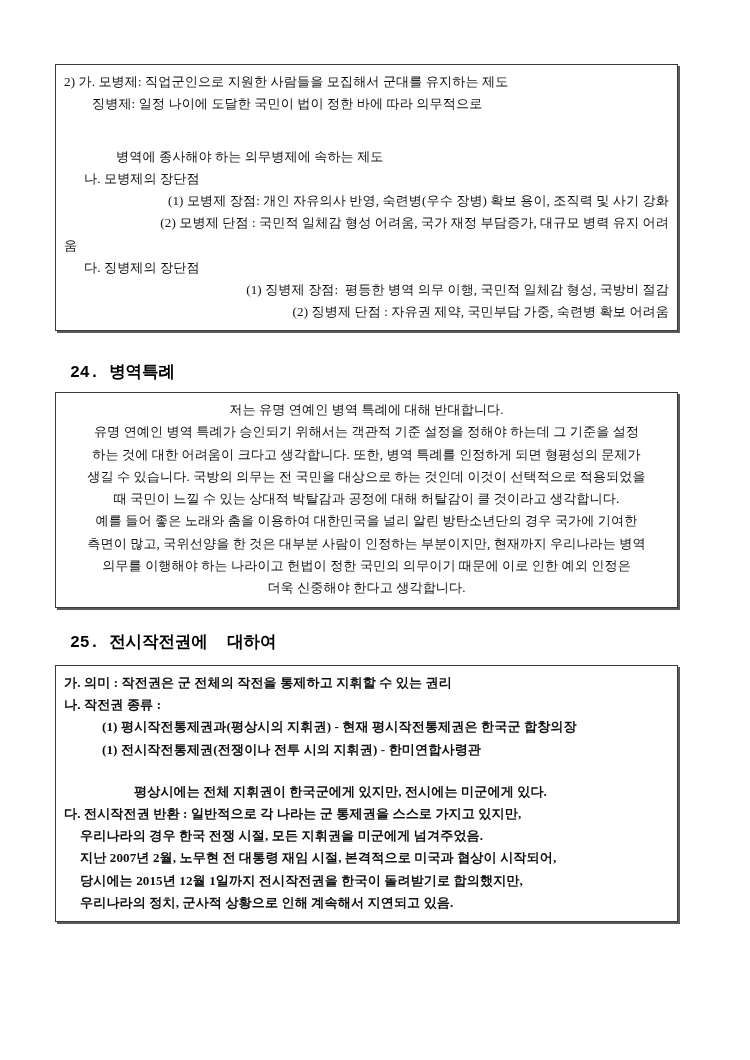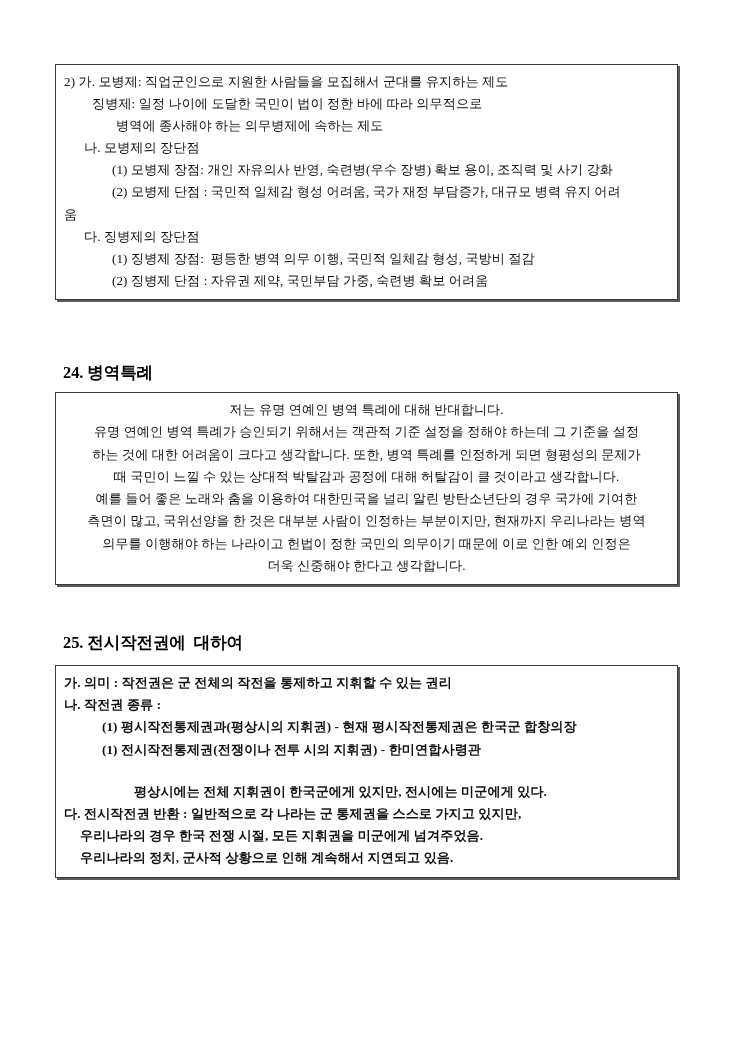--- a/index.html
+++ b/index.html
@@ -37,33 +37,33 @@
     font-size: 13.1px;
     line-height: 22.1px;
     white-space: pre;
     letter-spacing: 0.1px;
     color: #111111;
   }
 
   
   .i0  { padding-left: 0px; }
   .i1  { padding-left: 28px; }
-  .i2  { padding-left: 52px; }
+  .i2  { padding-left: 52px; margin-top: 31px; }
   .i3  { padding-left: 20px; }
-  .i4  { padding-left: 48px; }
+  .i4  { padding-left: 48px; text-align: right; }
   .i5  { padding-left: 75px; }
   .i6  { padding-left: 16px; }
   .i7  { padding-left: 38px; }
   .i8  { padding-left: 70px; margin-top: 20px; }
 
   
   .heading {
     position: absolute;
-    left: 63px;
-    font-family: Liberation Serif, serif;
+    left: 70px;
+    font-family: Liberation Mono, monospace;
     font-weight: bold;
     font-size: 16.5px;
     line-height: 22px;
     color: #000000;
     letter-spacing: -0.1px;
     white-space: pre;
   }
 
   
   #box-1      { top: 64px; }
@@ -93,33 +93,36 @@
     <div class="line i4">(1) 징병제 장점:  평등한 병역 의무 이행, 국민적 일체감 형성, 국방비 절감</div>
     <div class="line i4">(2) 징병제 단점 : 자유권 제약, 국민부담 가중, 숙련병 확보 어려움</div>
   </div>
 
   <div class="heading" id="heading-24">24. 병역특례</div>
 
   <div class="box" id="box-2">
     <div class="line i0">저는 유명 연예인 병역 특례에 대해 반대합니다.</div>
     <div class="line i0">유명 연예인 병역 특례가 승인되기 위해서는 객관적 기준 설정을 정해야 하는데 그 기준을 설정</div>
     <div class="line i0">하는 것에 대한 어려움이 크다고 생각합니다. 또한, 병역 특례를 인정하게 되면 형평성의 문제가</div>
+    <div class="line i0">생길 수 있습니다. 국방의 의무는 전 국민을 대상으로 하는 것인데 이것이 선택적으로 적용되었을</div>
     <div class="line i0">때 국민이 느낄 수 있는 상대적 박탈감과 공정에 대해 허탈감이 클 것이라고 생각합니다.</div>
     <div class="line i0">예를 들어 좋은 노래와 춤을 이용하여 대한민국을 널리 알린 방탄소년단의 경우 국가에 기여한</div>
     <div class="line i0">측면이 많고, 국위선양을 한 것은 대부분 사람이 인정하는 부분이지만, 현재까지 우리나라는 병역</div>
     <div class="line i0">의무를 이행해야 하는 나라이고 헌법이 정한 국민의 의무이기 때문에 이로 인한 예외 인정은</div>
     <div class="line i0">더욱 신중해야 한다고 생각합니다.</div>
   </div>
 
   <div class="heading" id="heading-25">25. 전시작전권에  대하여</div>
 
   <div class="box" id="box-3">
     <div class="line i0">가. 의미 : 작전권은 군 전체의 작전을 통제하고 지휘할 수 있는 권리</div>
     <div class="line i0">나. 작전권 종류 :</div>
     <div class="line i7">(1) 평시작전통제권과(평상시의 지휘권) - 현재 평시작전통제권은 한국군 합창의장</div>
     <div class="line i7">(1) 전시작전통제권(전쟁이나 전투 시의 지휘권) - 한미연합사령관</div>
     <div class="line i8">평상시에는 전체 지휘권이 한국군에게 있지만, 전시에는 미군에게 있다.</div>
     <div class="line i0">다. 전시작전권 반환 : 일반적으로 각 나라는 군 통제권을 스스로 가지고 있지만,</div>
     <div class="line i6">우리나라의 경우 한국 전쟁 시절, 모든 지휘권을 미군에게 넘겨주었음.</div>
+    <div class="line i6">지난 2007년 2월, 노무현 전 대통령 재임 시절, 본격적으로 미국과 협상이 시작되어,</div>
+    <div class="line i6">당시에는 2015년 12월 1일까지 전시작전권을 한국이 돌려받기로 합의했지만,</div>
     <div class="line i6">우리나라의 정치, 군사적 상황으로 인해 계속해서 지연되고 있음.</div>
   </div>
 
 </div>
 
 </body></html>

